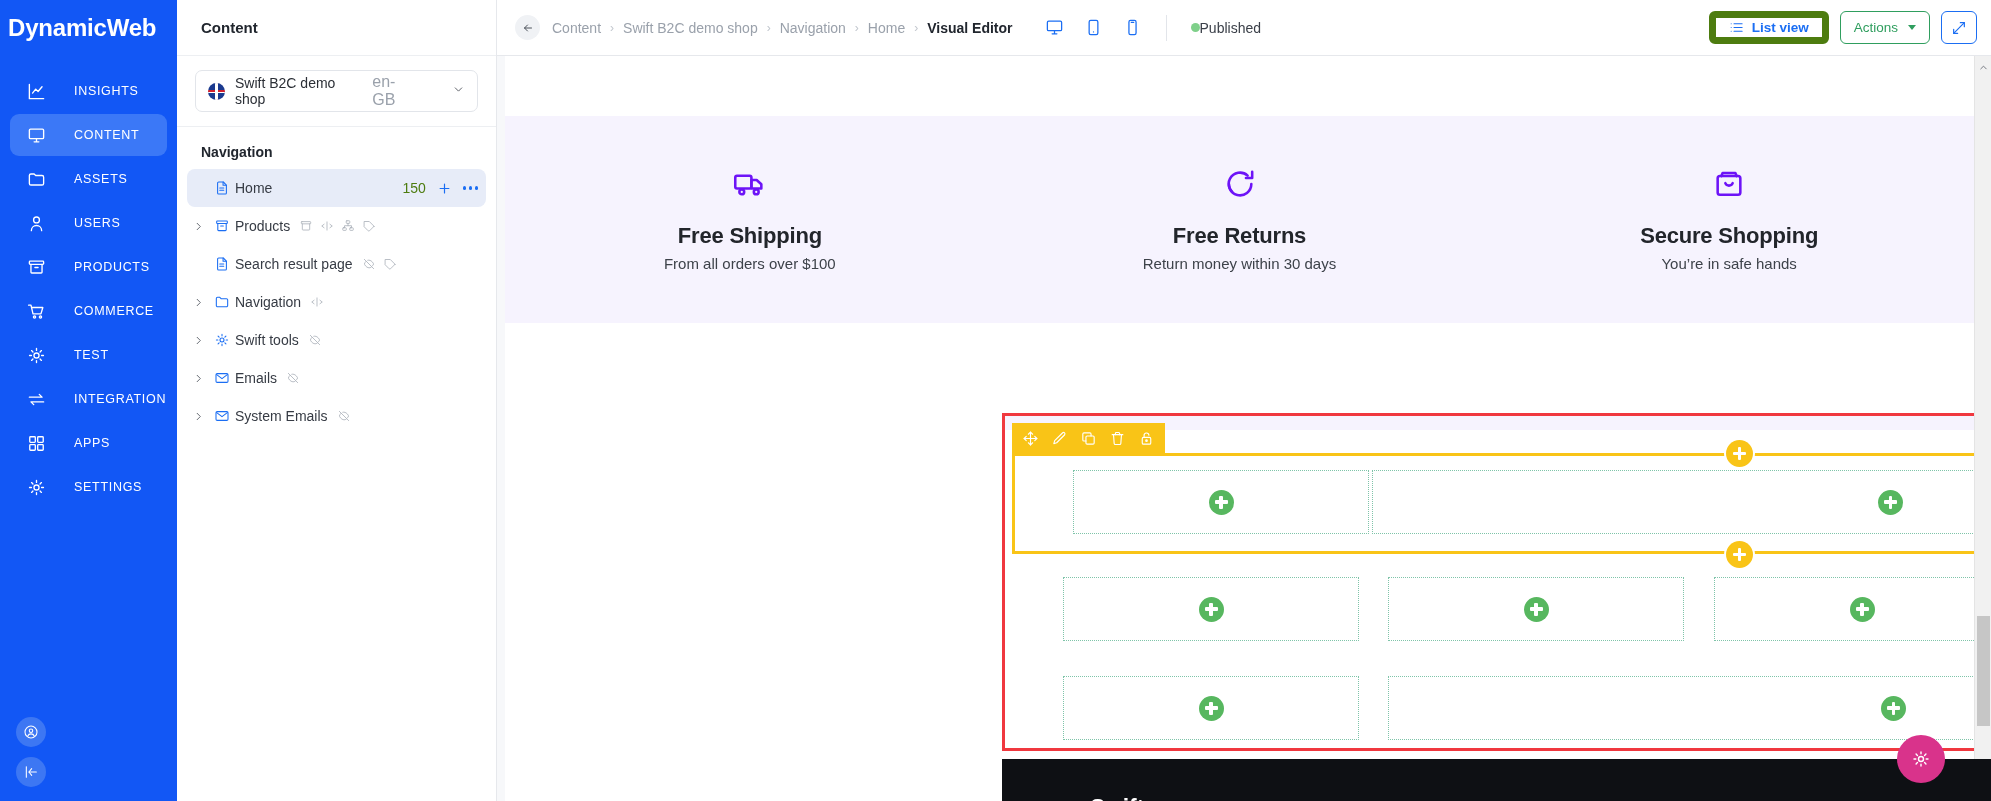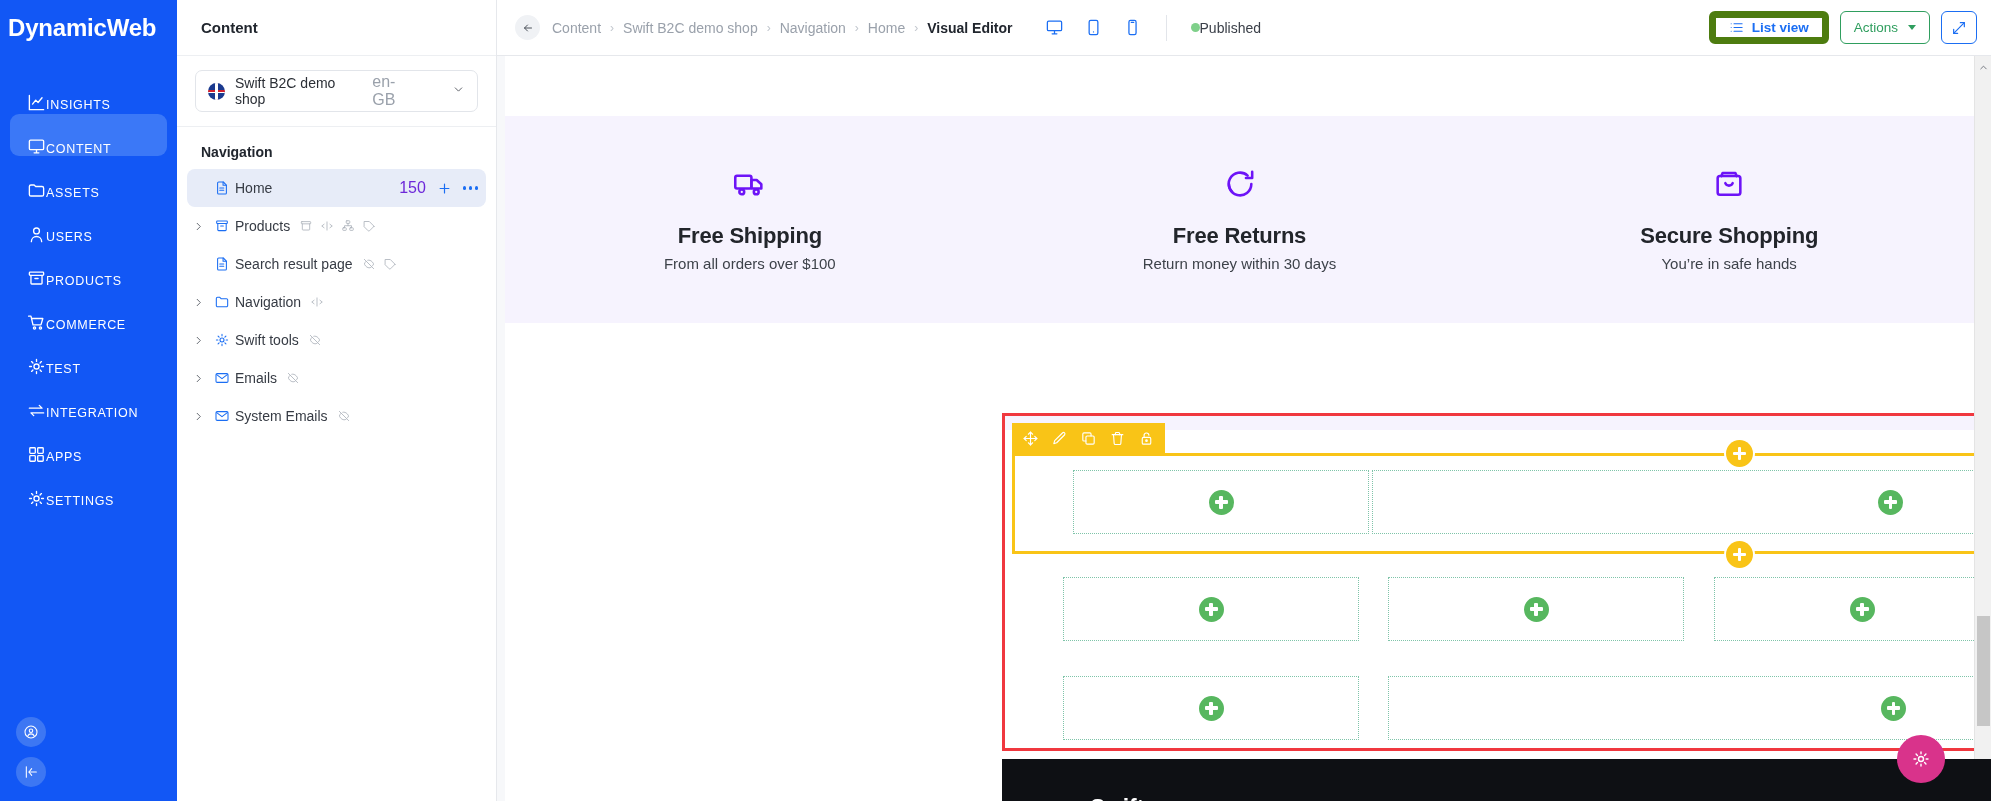--- a/index.html
+++ b/index.html
@@ -14,21 +14,21 @@
 
   
   .leftnav{
     width:177px; flex:0 0 177px; background:#1257f5; color:#fff;
     display:flex; flex-direction:column; position:relative;
   }
   .brand{ height:56px; display:flex; align-items:center; padding-left:8px; }
   .brand-text{ font-size:24px; font-weight:700; letter-spacing:-.2px; color:#fff; }
   .nav-items{ margin-top:14px; display:flex; flex-direction:column; gap:2px; padding:0 10px; }
   .nav-item{
-    display:flex; align-items:flex-end; gap:0; height:42px;
+    display:flex; align-items:center; gap:28px; height:42px;
     border-radius:9px; padding-left:16px; cursor:pointer;
   }
   .nav-item.active{ background:#3b78f7; }
   .nav-ico{ width:20px; height:20px; display:flex; align-items:center; justify-content:center; flex:0 0 20px;}
   .nav-ico svg{ width:19px; height:19px; stroke:#fff; fill:none; stroke-width:1.7; stroke-linecap:round; stroke-linejoin:round;}
   .nav-label{ font-size:12.5px; letter-spacing:.7px; color:#ffffff; }
   .nav-bottom{ position:absolute; left:16px; bottom:14px; display:flex; flex-direction:column; gap:10px;}
   .round-btn{
     width:30px;height:30px;border-radius:50%;background:#3d77f3;
     display:flex;align-items:center;justify-content:center;cursor:pointer;
@@ -65,21 +65,21 @@
   }
   .tree-row.selected{ background:#e7ecf8; }
   .tw-caret{ width:22px; flex:0 0 22px; display:flex; align-items:center; justify-content:center;}
   .tw-caret svg{width:11px;height:11px;stroke:#5b6068;fill:none;stroke-width:2;stroke-linecap:round;stroke-linejoin:round;}
   .tw-icon{ width:26px; flex:0 0 26px; display:flex; align-items:center; justify-content:center;}
   .tw-icon svg{ width:16px;height:16px;stroke:#1b6ef3;fill:none;stroke-width:1.6;stroke-linecap:round;stroke-linejoin:round;}
   .tw-label{ white-space:nowrap; }
   .tw-badges{ display:flex; align-items:center; gap:7px; margin-left:9px;}
   .tw-badges svg{ width:14px;height:14px;stroke:#aab0b9;fill:none;stroke-width:1.4;stroke-linecap:round;stroke-linejoin:round;}
   .tw-right{ margin-left:auto; display:flex; align-items:center; gap:11px; }
-  .tw-count{ font-size:16px; color:#6d28d9;}
+  .tw-count{ font-size:14px; color:#4d7c0f;}
   .tw-act{ color:#1b6ef3; display:flex; align-items:center; cursor:pointer;}
   .tw-act svg{width:15px;height:15px;stroke:#1b6ef3;fill:none;stroke-width:1.9;stroke-linecap:round;}
   .dots{ display:flex; gap:2.5px; align-items:center;}
   .dots span{ width:3.4px;height:3.4px;border-radius:50%;background:#1b6ef3;display:block;}
 
   
   .main{ flex:1; display:flex; flex-direction:column; min-width:0; background:#f7f8fa;}
   .topbar{
     height:56px; background:#fff; display:flex; align-items:center; gap:0;
     padding:0 14px 0 14px; border-bottom:1px solid #e6e8ec; flex:0 0 56px;

